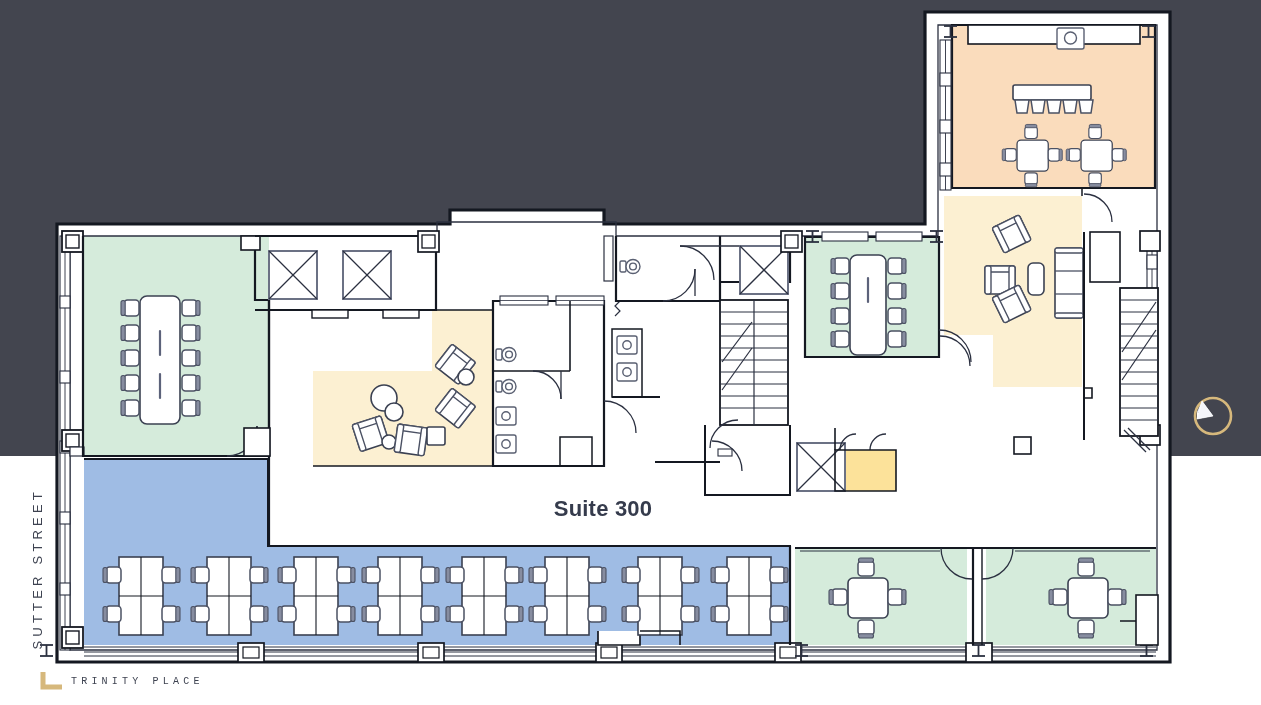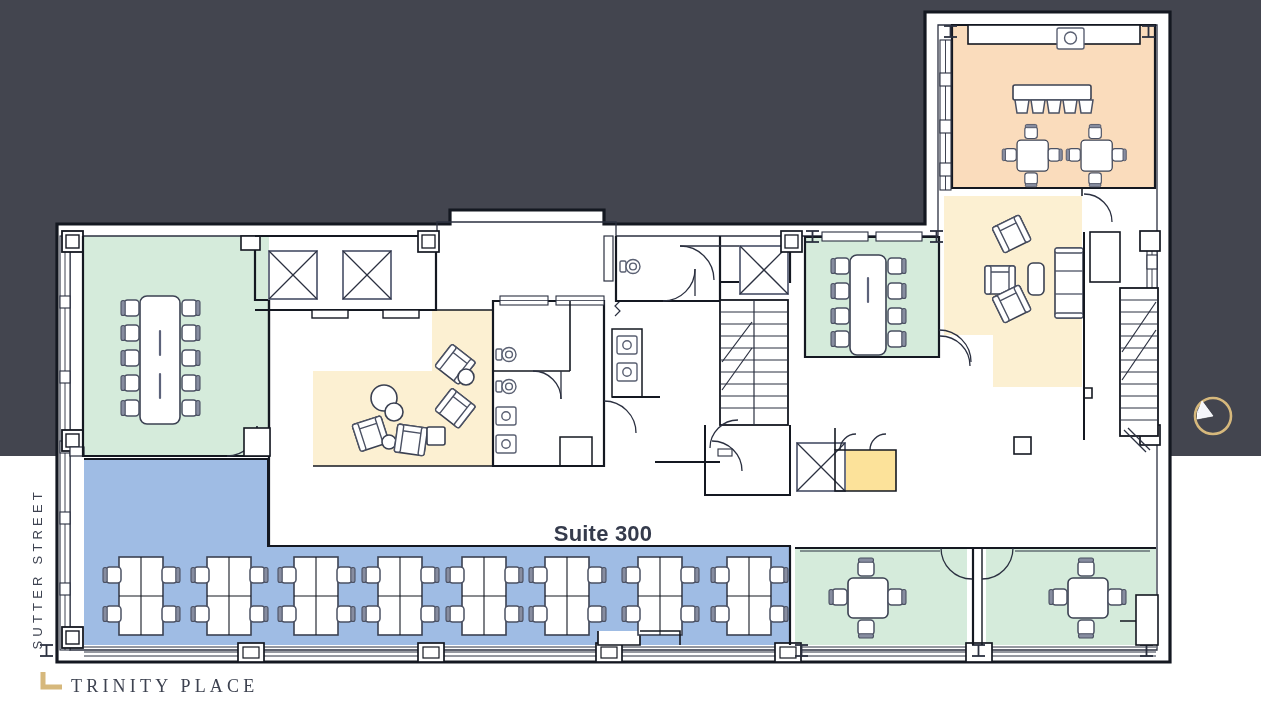--- a/index.html
+++ b/index.html
@@ -8,26 +8,26 @@
   #darkbg{position:absolute;left:0;top:0;width:1261px;height:456px;background:#43454F;}
   #plan{position:absolute;left:0;top:0;width:1261px;height:705px;}
   .lbl-street{
     position:absolute;left:30px;top:488px;
     writing-mode:vertical-rl;transform:rotate(180deg);
     font-size:13px;letter-spacing:4.2px;color:#3d4250;
     font-family:"Liberation Sans",sans-serif;white-space:nowrap;
   }
   .lbl-place{
     position:absolute;left:71px;top:676px;
-    font-size:18px;letter-spacing:4.2px;color:#3d4250;
-    font-family:Liberation Serif, serif;white-space:nowrap;
+    font-size:10px;letter-spacing:4.2px;color:#3d4250;
+    font-family:Liberation Mono, monospace;white-space:nowrap;
   }
   .corner-mark{position:absolute;left:40px;top:672px;width:22px;height:20px;}
   .suite-label{
-    position:absolute;left:0;top:521px;width:1206px;text-align:center;
+    position:absolute;left:0;top:496px;width:1206px;text-align:center;
     font-size:22px;font-weight:bold;color:#353b4c;letter-spacing:.2px;
     font-family:"Liberation Sans",sans-serif;pointer-events:none;
   }
   .compass{position:absolute;left:1190px;top:393px;width:46px;height:46px;}
 </style>
 </head>
 <body>
 
 <div id="root">
 

